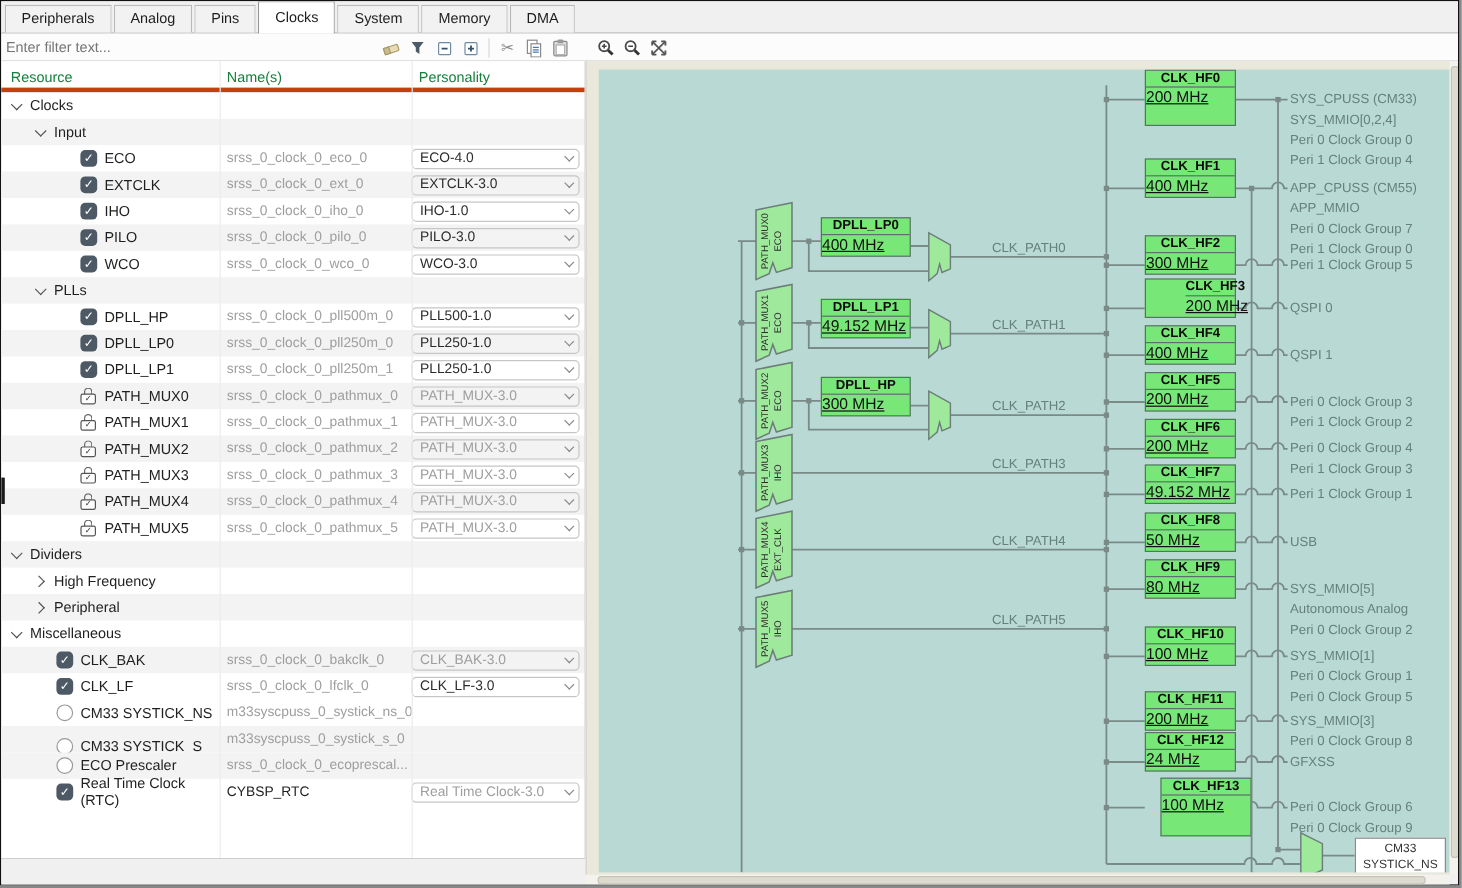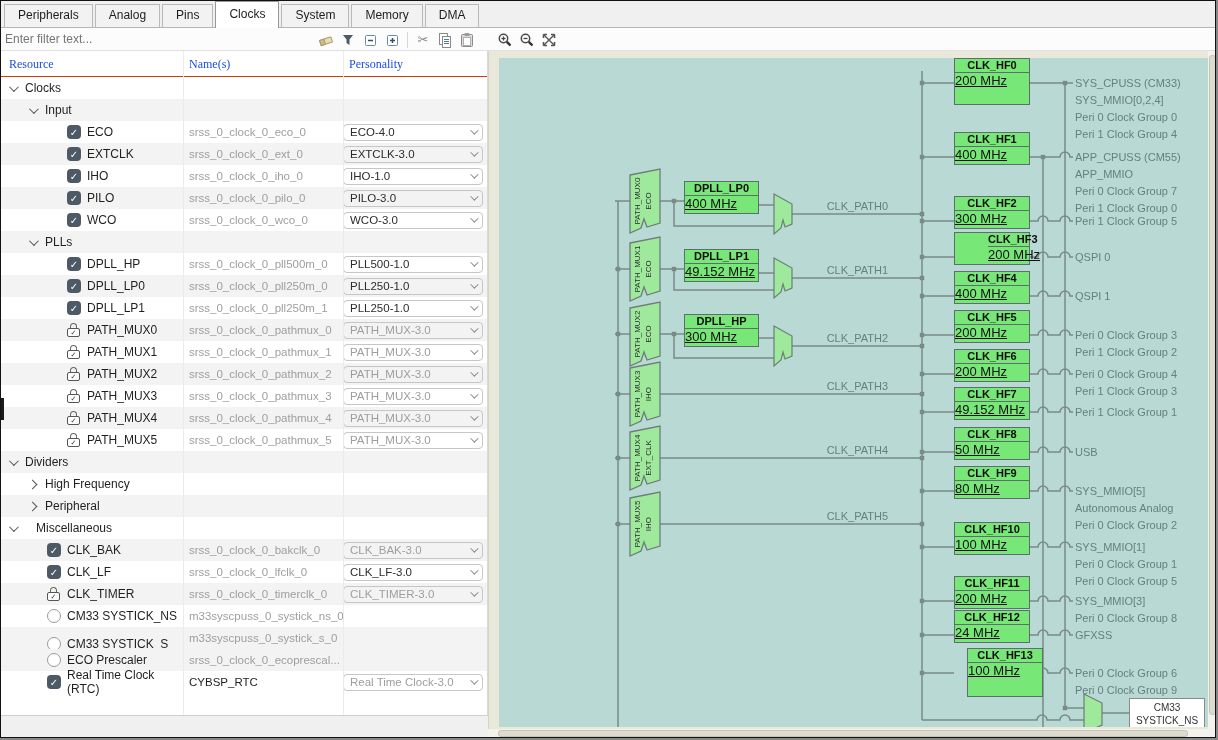--- a/index.html
+++ b/index.html
@@ -20,21 +20,21 @@
   .filter-input { position:absolute; left:4px; top:2px; width:290px; height:18px; border:none; outline:none;
                   background:transparent; font-size:12px; color:#555; font-family:"Liberation Sans",sans-serif; }
   .tools { position:absolute; left:314px; top:0; height:23px; display:flex; align-items:center; }
   .tbtn { width:22px; height:20px; display:flex; align-items:center; justify-content:center; }
   .tsep { width:1px; height:16px; background:#d8d8d8; margin:0 4px; }
   .tgap { width:16px; }
   .cuticon { font-size:13px; color:#8a8a8a; }
 
   
   .thead { position:absolute; left:0; top:50px; width:487px; height:26px; background:#fff;
-           border-bottom:1px solid #c2410c; font-size:12px; color:#1d4ed8;font-family:Liberation Serif, serif; }
+           border-bottom:4px solid #c2410c; font-size:12px; color:#15803d; }
   .th { position:absolute; top:6px; }
   .colsep { position:absolute; top:50px; width:1px; height:664px; background:#ebebeb; z-index:1; }
   .tbody { position:absolute; left:0; top:76px; width:487px; height:638px; background:#fff; }
   .trow { position:relative; display:flex; align-items:center; height:22px; font-size:12px; color:#1f1f1f; }
   .trow.stripe { background:#f3f3f3; }
   .c1 { width:182px; display:flex; align-items:center; flex:none; }
   .c2 { width:160px; flex:none; font-size:11.5px; color:#9e9e9e; overflow:hidden; white-space:nowrap; padding-left:6px; }
   .c2.dark { color:#1f1f1f; }
   .c3 { flex:1; padding-right:5px; }
   .table-bottom { position:absolute; left:0; top:714px; width:487px; height:1px; background:#cfcfcf; }
@@ -420,21 +420,21 @@
         <div class="c1" style="padding-left: 28px;">
           <span class="chev closed"></span>
           <span style="margin-left: 9px;">Peripheral</span>
         </div>
         <div class="c2"></div>
         <div class="c3"></div>
       </div>
       <div class="trow">
         <div class="c1" style="padding-left: 8px;">
           <span class="chev open"></span>
-          <span style="margin-left: 20px;">Miscellaneous</span>
+          <span style="margin-left: 9px;">Miscellaneous</span>
         </div>
         <div class="c2"></div>
         <div class="c3"></div>
       </div>
       <div class="trow stripe">
         <div class="c1" style="padding-left: 46px;">
           <span class="cb on">✓</span>
           <span>CLK_BAK</span>
         </div>
         <div class="c2">srss_0_clock_0_bakclk_0</div>
@@ -447,36 +447,20 @@
       </div>
       <div class="trow">
         <div class="c1" style="padding-left: 46px;">
           <span class="cb on">✓</span>
           <span>CLK_LF</span>
         </div>
         <div class="c2">srss_0_clock_0_lfclk_0</div>
         <div class="c3">
           <div class="combo">
             <span>CLK_LF-3.0</span>
-            <span class="cv"></span>
-          </div>
-        </div>
-      </div>
-      <div class="trow stripe">
-        <div class="c1" style="padding-left: 46px;">
-          <span class="lock">
-            <span class="sh"></span>
-            <span class="bd">✓</span>
-          </span>
-          <span>CLK_TIMER</span>
-        </div>
-        <div class="c2">srss_0_clock_0_timerclk_0</div>
-        <div class="c3">
-          <div class="combo dis">
-            <span>CLK_TIMER-3.0</span>
             <span class="cv"></span>
           </div>
         </div>
       </div>
       <div class="trow">
         <div class="c1" style="padding-left: 46px; text-align: right;">
           <span class="cb off"></span>
           <span>CM33 SYSTICK_NS</span>
         </div>
         <div class="c2">m33syscpuss_0_systick_ns_0</div>

